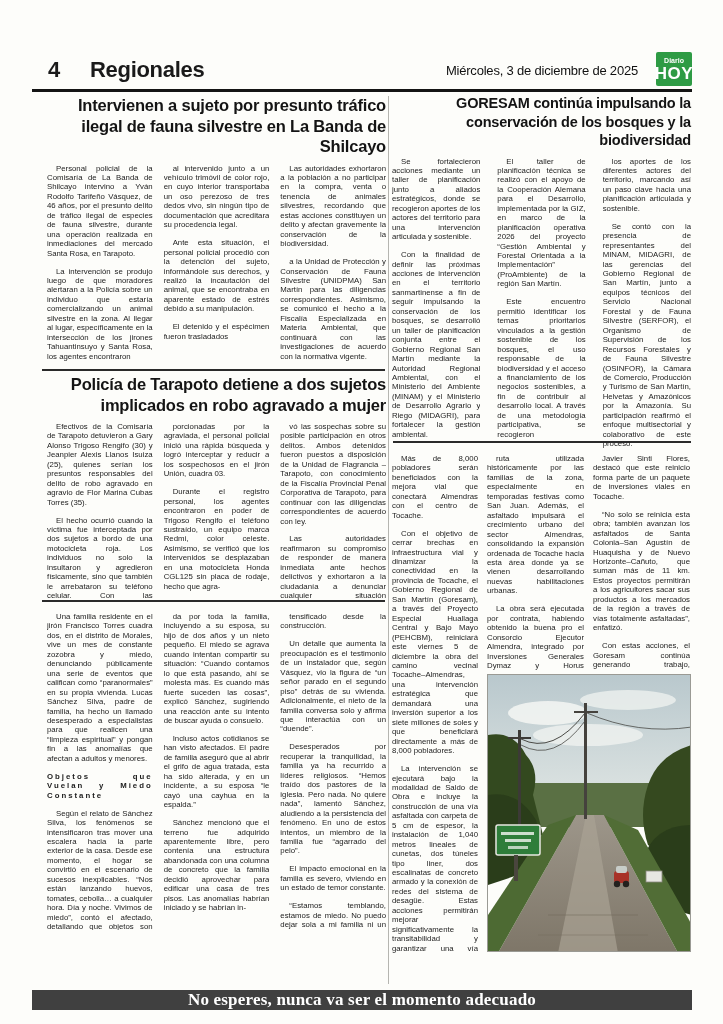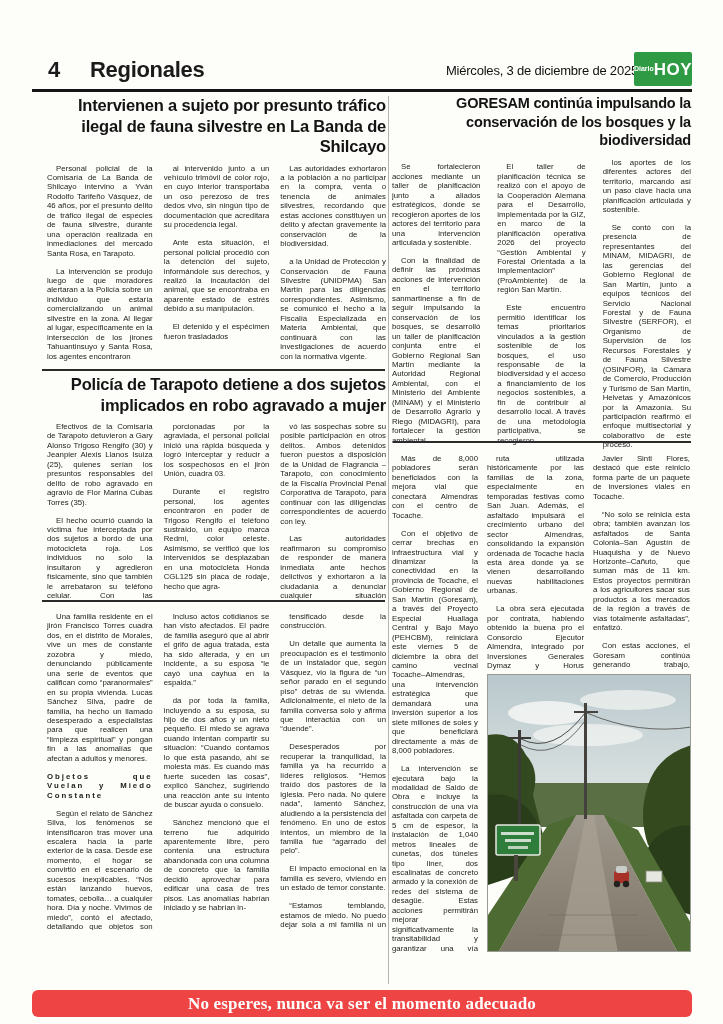--- a/index.html
+++ b/index.html
@@ -7,60 +7,60 @@
   .page {
     position:relative; width:723px; height:1024px; margin:0 auto;
     background:#fdfdfa; overflow:hidden;
     font-family:"Liberation Sans", sans-serif; color:#1a1a1a;
   }
   
   .hdr-num { position:absolute; left:48px; top:57px; font-size:22px; font-weight:bold; }
   .hdr-section { position:absolute; left:90px; top:57px; font-size:22px; font-weight:bold; letter-spacing:-0.3px; }
   .hdr-date { position:absolute; right:85px; top:63px; font-size:13px; color:#111; letter-spacing:-0.2px; }
   .hdr-logo {
-    position:absolute; right:31px; top:52px; width:58px; height:34px;
-    background:#2e9b44; border-radius:2px; display:flex; flex-direction:row;
+    position:absolute; right:31px; top:52px; width:36px; height:34px;
+    background:#2e9b44; border-radius:2px; display:flex; flex-direction:column;
     align-items:center; justify-content:center; color:#fff;
   }
   .hdr-logo .logo-top { font-size:7px; font-weight:bold; line-height:8px; }
   .hdr-logo .logo-main { font-size:17px; font-weight:bold; line-height:17px; letter-spacing:0.5px; }
   .hdr-rule { position:absolute; left:32px; right:31px; top:89px; height:2.5px; background:#141414; }
 
   
   .vdivider { position:absolute; left:388px; top:96px; bottom:40px; width:1px; background:#b5b5b0; }
   .hrule { position:absolute; height:1.5px; background:#2a2a2a; }
 
   
   .article { position:absolute; }
   .headline { font-weight:bold; text-align:right; color:#141414; letter-spacing:-0.2px; }
   .headline.lg { font-size:16.5px; line-height:20.5px; }
   .headline.md { font-size:14.5px; line-height:18.5px; }
   .cols { display:flex; margin-top:7px; }
   .cols.gap-l { gap:11px;margin-left:7px; }
-  .cols.gap-r { gap:17px;align-items:center; }
+  .cols.gap-r { gap:17px; }
   .col {
     flex:1; overflow:hidden; text-align:justify;
     font-size:7.8px; line-height:9.45px; color:#1c1c1c;
     hyphens:auto; -webkit-hyphens:auto;
   }
   .para { margin:0 0 8.5px; text-indent:9px; }
   .para.subhead { font-weight:bold; letter-spacing:2px; text-indent:0; }
 
   
   .tocache-body { display:flex; gap:9px; margin-top:7px; }
   .tocache-right { display:flex; flex-direction:column; width:204px; }
   .tocache-right .cols2 { display:flex; gap:9px; height:216px; }
   .tocache-right .col { width:97px; flex:none; }
 
   .photo { margin-top:4px; width:204px; height:278px; border:1px solid #9a9a94; overflow:hidden; }
 
   
   .banner {
-    position:absolute; left:32px; right:31px; top:990px; height:27px;
-    background:#ef4444; display:flex; align-items:center; justify-content:center;border-radius:6px;
+    position:absolute; left:32px; right:31px; top:990px; height:20px;
+    background:#404040; display:flex; align-items:center; justify-content:center;
   }
   .banner span {
     color:#ffffff; font-family:"Liberation Serif", serif; font-weight:bold;
     font-size:17px; letter-spacing:0.2px;
   }
 </style>
 </head>
 <body>
 
 <div class="page">
@@ -116,22 +116,22 @@
   <div class="hrule" style="left:42px; width:343px; top:600px;"></div>
 
   <div class="article" style="left:40px; top:605px; width:346px;">
     <div class="cols gap-l" style="height:318px;">
       <div class="col">
           <p class="para">Una familia residente en el jirón Francisco Torres cuadra dos, en el distrito de Morales, vive un mes de constante zozobra y miedo, denunciando públicamente una serie de eventos que califican como “paranormales” en su propia vivienda. Lucas Sánchez Silva, padre de familia, ha hecho un llamado desesperado a especialistas para que realicen una “limpieza espiritual” y pongan fin a las anomalías que afectan a adultos y menores.</p>
           <p class="para subhead">Objetos que Vuelan y Miedo Constante</p>
           <p class="para">Según el relato de Sánchez Silva, los fenómenos se intensificaron tras mover una escalera hacia la parte exterior de la casa. Desde ese momento, el hogar se convirtió en el escenario de sucesos inexplicables. “Nos están lanzando huevos, tomates, cebolla… a cualquier hora. Día y noche. Vivimos de miedo”, contó el afectado, detallando que objetos son arrojados sin una fuente visible.</p>
         </div>
       <div class="col">
+          <p class="para">da por toda la familia, incluyendo a su esposa, su hijo de dos años y un nieto pequeño. El miedo se agrava cuando intentan compartir su situación: “Cuando contamos lo que está pasando, ahí se molesta más. Es cuando más fuerte suceden las cosas”, explicó Sánchez, sugiriendo una reacción ante su intento de buscar ayuda o consuelo.</p>
           <p class="para">Incluso actos cotidianos se han visto afectados. El padre de familia aseguró que al abrir el grifo de agua tratada, esta ha sido alterada, y en un incidente, a su esposa “le cayó una cayhua en la espalda.”</p>
-          <p class="para">da por toda la familia, incluyendo a su esposa, su hijo de dos años y un nieto pequeño. El miedo se agrava cuando intentan compartir su situación: “Cuando contamos lo que está pasando, ahí se molesta más. Es cuando más fuerte suceden las cosas”, explicó Sánchez, sugiriendo una reacción ante su intento de buscar ayuda o consuelo.</p>
           <p class="para">Sánchez mencionó que el terreno fue adquirido aparentemente libre, pero contenía una estructura abandonada con una columna de concreto que la familia decidió aprovechar para edificar una casa de tres pisos. Las anomalías habrían iniciado y se habrían in-</p>
         </div>
       <div class="col">
           <p class="para">tensificado desde la construcción.</p>
           <p class="para">Un detalle que aumenta la preocupación es el testimonio de un instalador que, según Vásquez, vio la figura de “un señor parado en el segundo piso” detrás de su vivienda. Adicionalmente, el nieto de la familia conversa solo y afirma que interactúa con un “duende”.</p>
           <p class="para">Desesperados por recuperar la tranquilidad, la familia ya ha recurrido a líderes religiosos. “Hemos traído dos pastores de la iglesia. Pero nada. No quiere nada”, lamentó Sánchez, aludiendo a la persistencia del fenómeno. En uno de estos intentos, un miembro de la familia fue “agarrado del pelo”.</p>
           <p class="para">El impacto emocional en la familia es severo, viviendo en un estado de temor constante.</p>
           <p class="para">“Estamos temblando, estamos de miedo. No puedo dejar sola a mi familia ni un momento. Temo que hasta puedan robarle el alma a mi hijo”, afirmó con angustia el ciudadano.</p>
         </div>
     </div>

